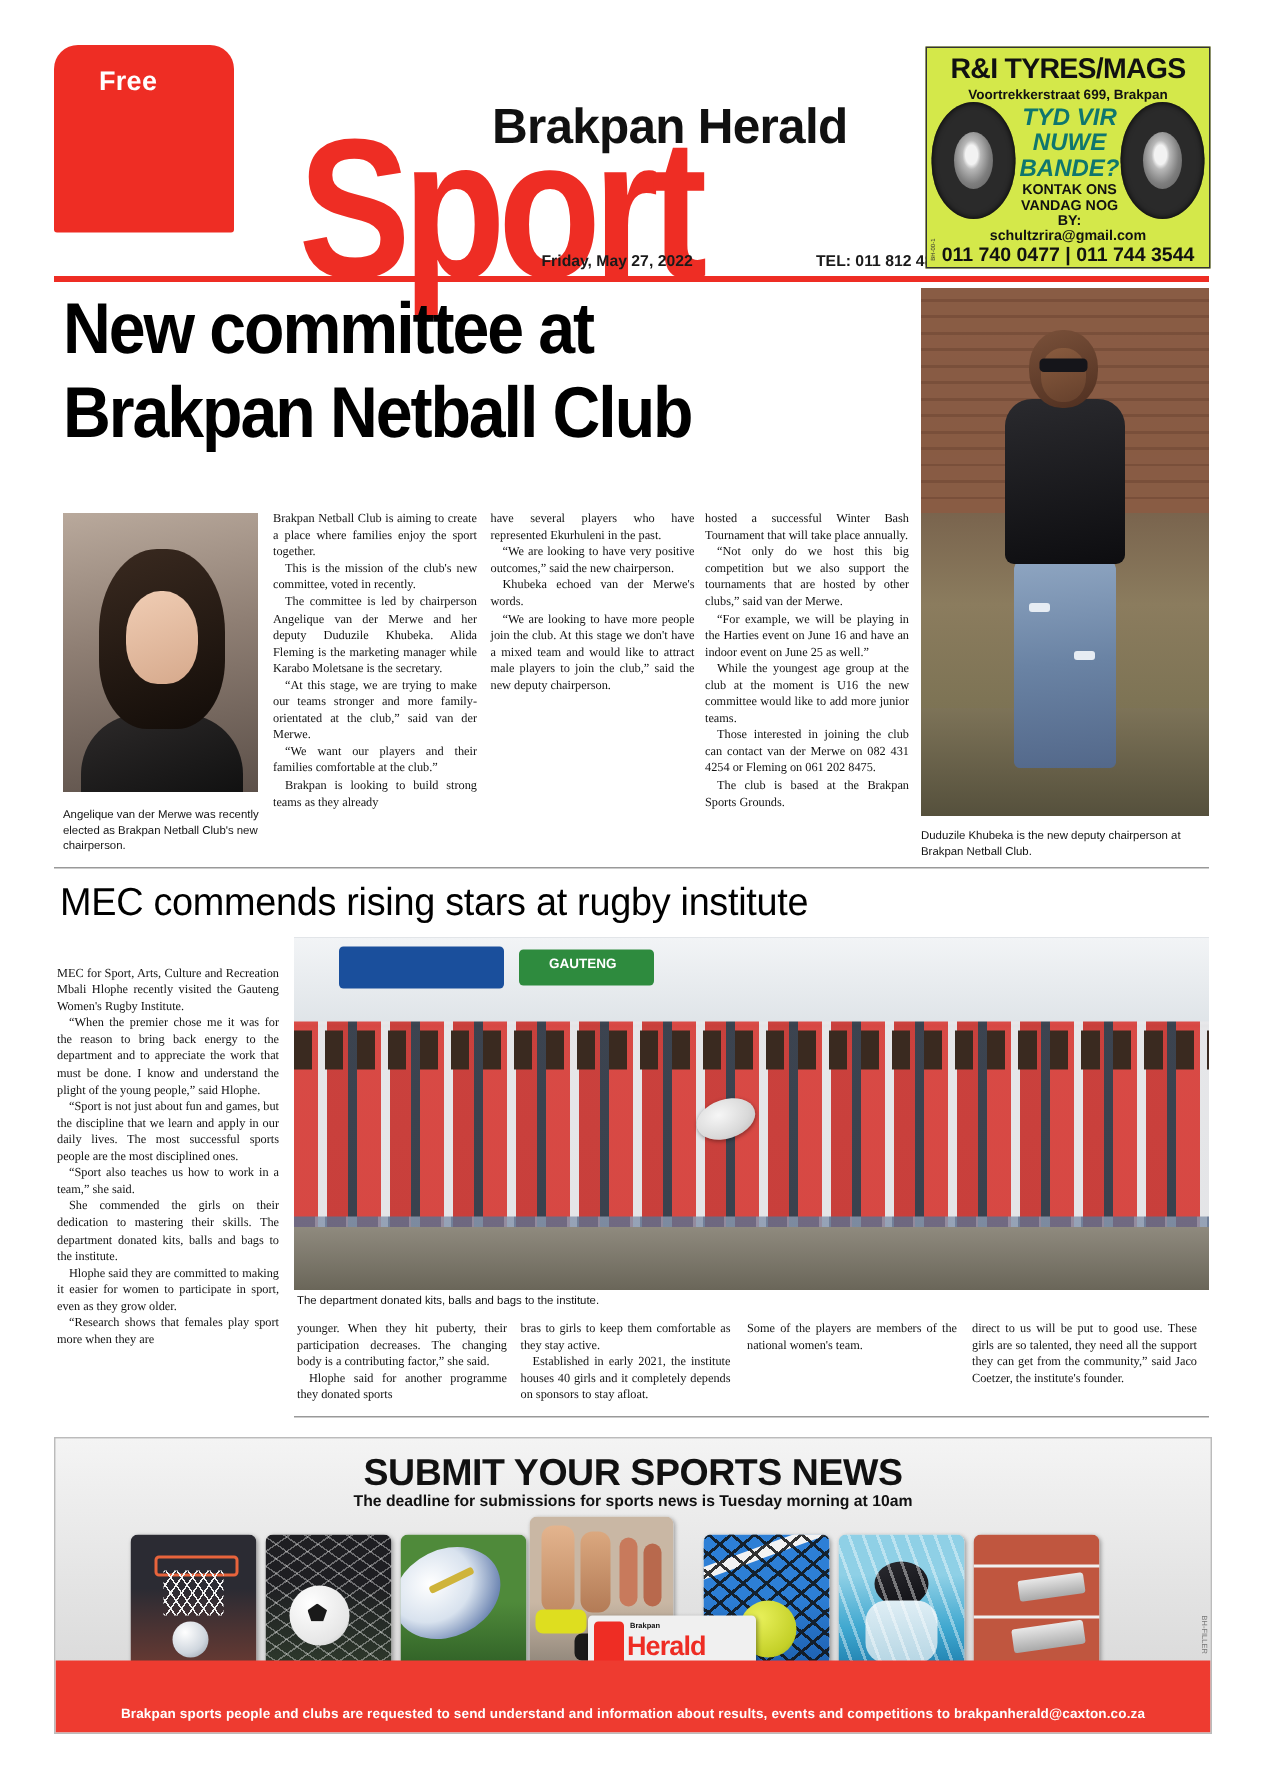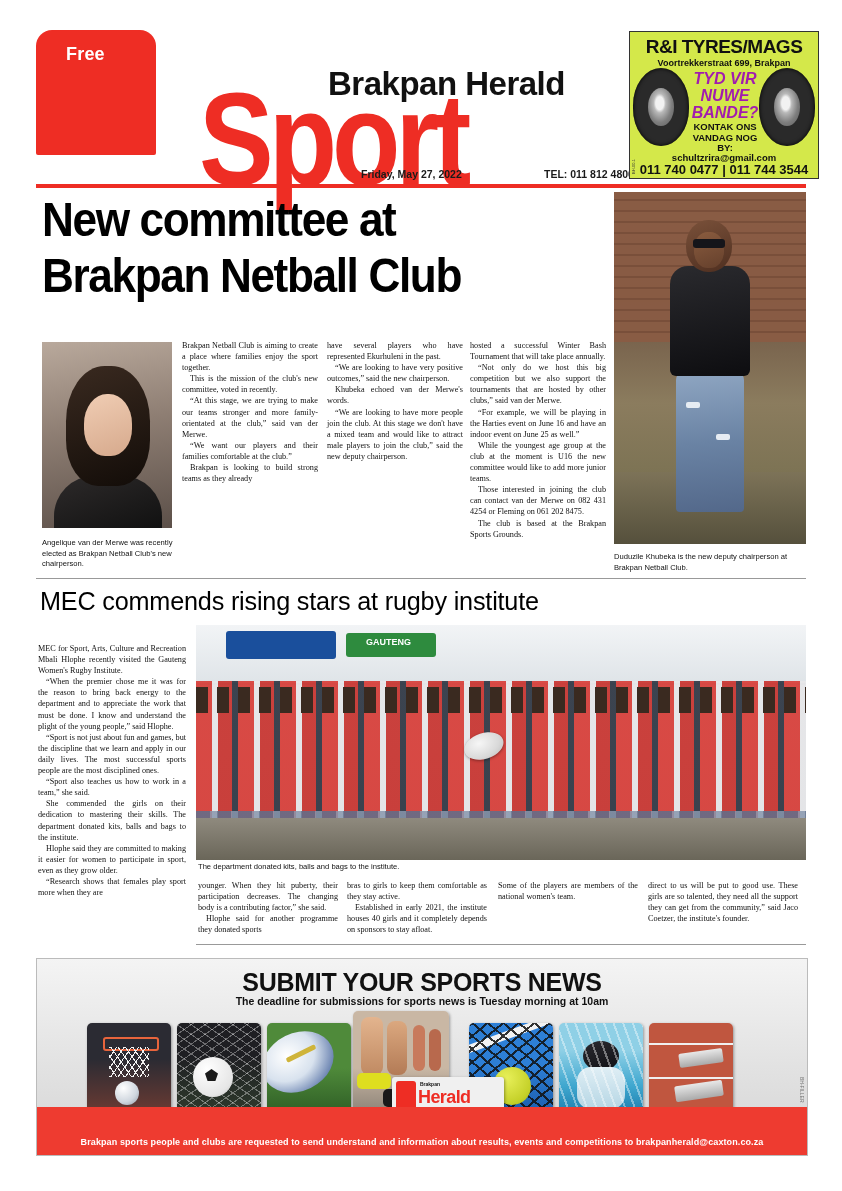--- a/index.html
+++ b/index.html
@@ -90,21 +90,20 @@
   }
 
   
   .tyre-ad {
     position: absolute;
     left: 617px; top: 31px;
     width: 188px; height: 146px;
     background: #d4e84a;
     border: 1px solid #333;
     overflow: hidden;
-    margin-left: 12px;
   }
   .tyre-ad-title {
     position: absolute;
     left: 0; top: 4px; width: 188px;
     text-align: center;
     font-family: "Liberation Sans", sans-serif;
     font-weight: bold;
     font-size: 19px;
     color: #111;
     letter-spacing: -0.5px;
@@ -141,21 +140,21 @@
   .tyre-headline {
     position: absolute;
     left: 58px; top: 38px;
     width: 74px;
     text-align: center;
     font-family: "Liberation Sans", sans-serif;
     font-weight: bold;
     font-style: italic;
     font-size: 16px;
     line-height: 17px;
-    color: #a21caf;
+    color: #0f766e;
     text-shadow: 1px 1px 0 #d4e84a, -1px -1px 0 #d4e84a;
   }
   .tyre-sub {
     position: absolute;
     left: 55px; top: 90px;
     width: 80px;
     text-align: center;
     font-family: "Liberation Sans", sans-serif;
     font-weight: bold;
     font-size: 9.5px;
@@ -521,20 +520,21 @@
       <div class="torso"></div>
     <div class="person-head"></div>
       <div class="person-face"></div>
       <div class="glasses"></div>
   </div>
   <div class="caption" style="left:614px; top:552px; width:192px;">Duduzile Khubeka is the new deputy chairperson at Brakpan Netball Club.</div>
 
   <div class="col" id="s1c1" style="left:182px; top:340px; width:136px;">
       <p class="noindent">Brakpan Netball Club is aiming to create a place where families enjoy the sport together.</p>
       <p>This is the mission of the club's new committee, voted in recently.</p>
+      <p>The committee is led by chairperson Angelique van der Merwe and her deputy Duduzile Khubeka. Alida Fleming is the marketing manager while Karabo Moletsane is the secretary.</p>
       <p>“At this stage, we are trying to make our teams stronger and more family-orientated at the club,” said van der Merwe.</p>
       <p>“We want our players and their families comfortable at the club.”</p>
       <p>Brakpan is looking to build strong teams as they already</p>
     </div>
   <div class="col" id="s1c2" style="left:327px; top:340px; width:136px;">
       <p class="noindent">have several players who have represented Ekurhuleni in the past.</p>
       <p>“We are looking to have very positive outcomes,” said the new chairperson.</p>
       <p>Khubeka echoed van der Merwe's words.</p>
       <p>“We are looking to have more people join the club. At this stage we don't have a mixed team and would like to attract male players to join the club,” said the new deputy chairperson.</p>
     </div>

